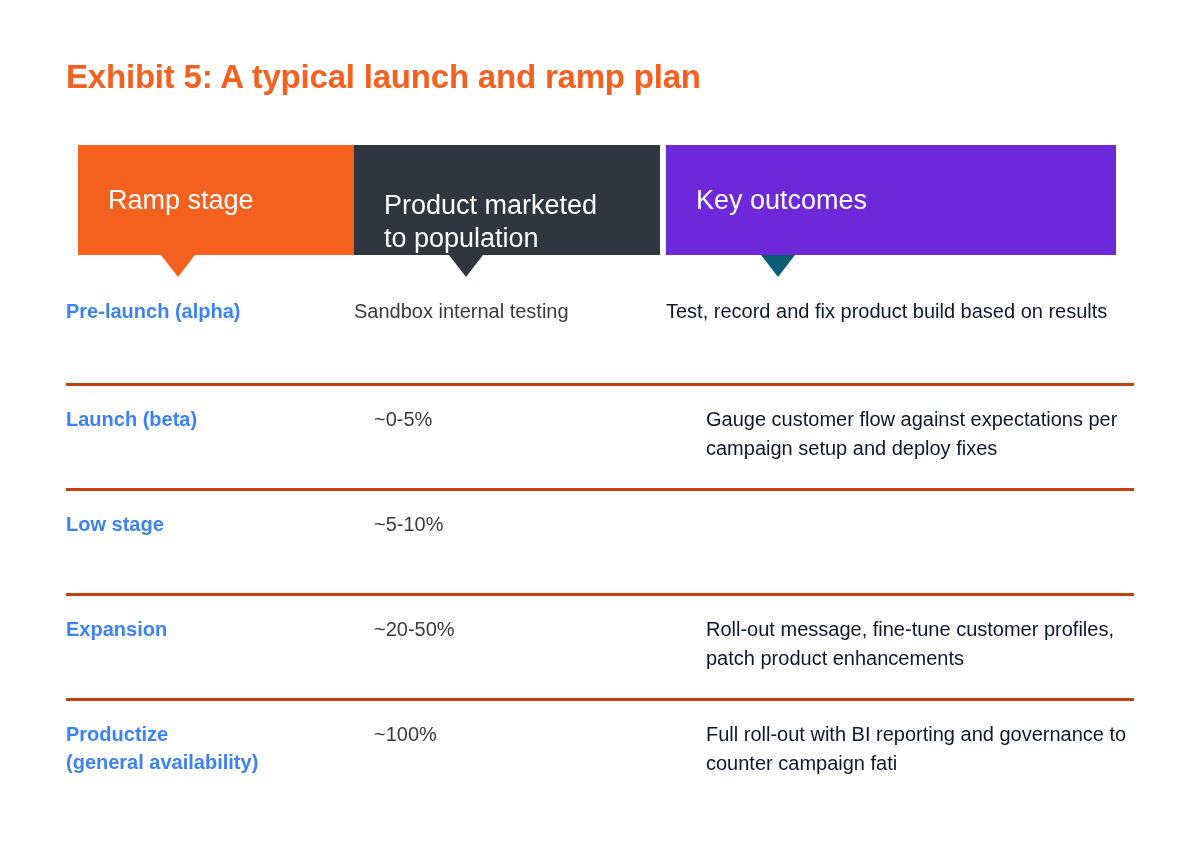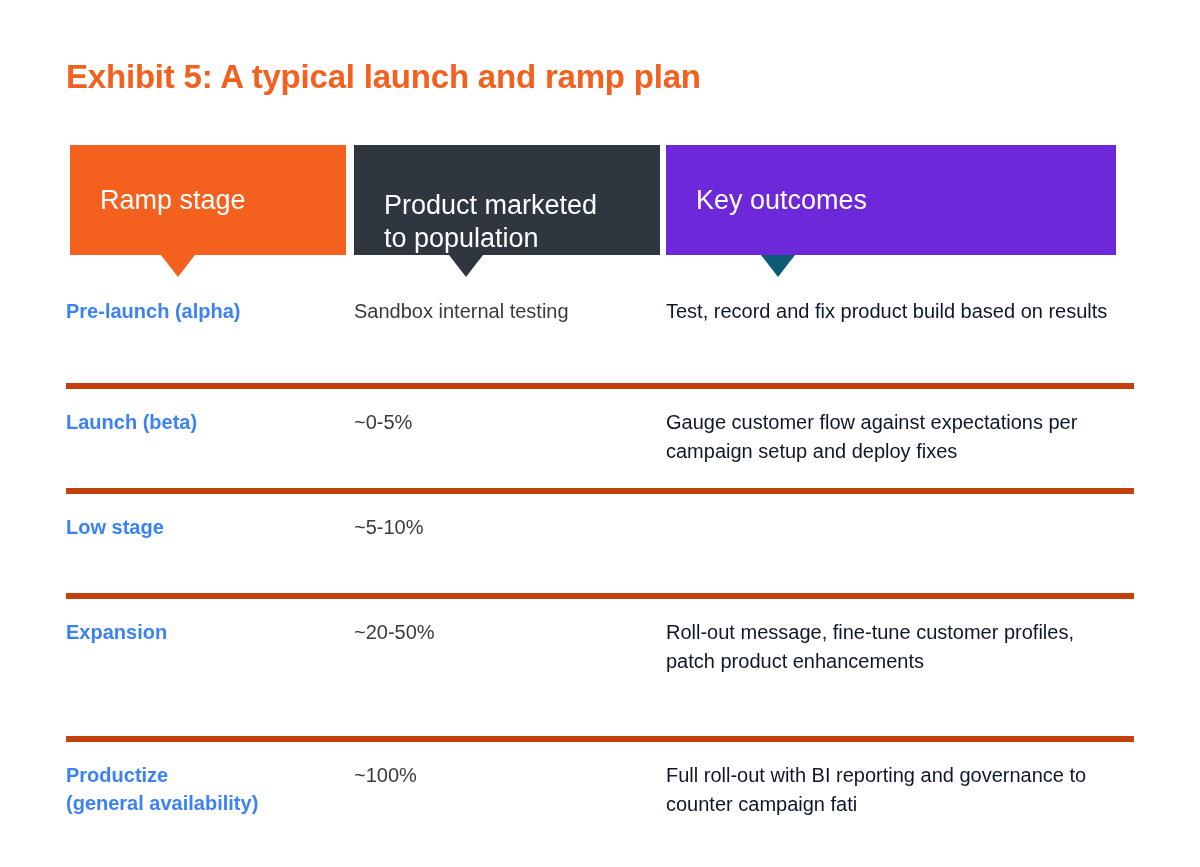--- a/index.html
+++ b/index.html
@@ -53,21 +53,21 @@
     padding: 0 0 0 30px;
     display: flex;
     align-items: center;
   }
   .hdr .hdr-label {
     display: block;
     white-space: pre-line;
   }
 
   .hdr-stage {
-    left: 4px;
+    left: 12px;
     width: 276px;
     background: #f4601e;
   }
   .hdr-market {
     left: 288px;
     width: 306px;
     background: #2f3640;
     align-items: flex-end;
     padding-top: 18px;
   }
@@ -109,25 +109,25 @@
 
   .row {
     position: relative;
     display: flex;
     align-items: flex-start;
     min-height: 105px;
     padding-top: 19px;
     box-sizing: border-box;
   }
   .row + .row {
-    border-top: 6px solid #c2410c;
+    border-top: 3px solid #c2410c;
+    gap: 20px;
   }
   .row.last {
     min-height: 120px;
-    margin-top: 38px;
   }
 
   .cell-stage {
     width: 288px;
     flex: 0 0 288px;
     font-size: 20px;
     font-weight: bold;
     line-height: 28px;
     color: #3b82f6;
     padding-right: 12px;

